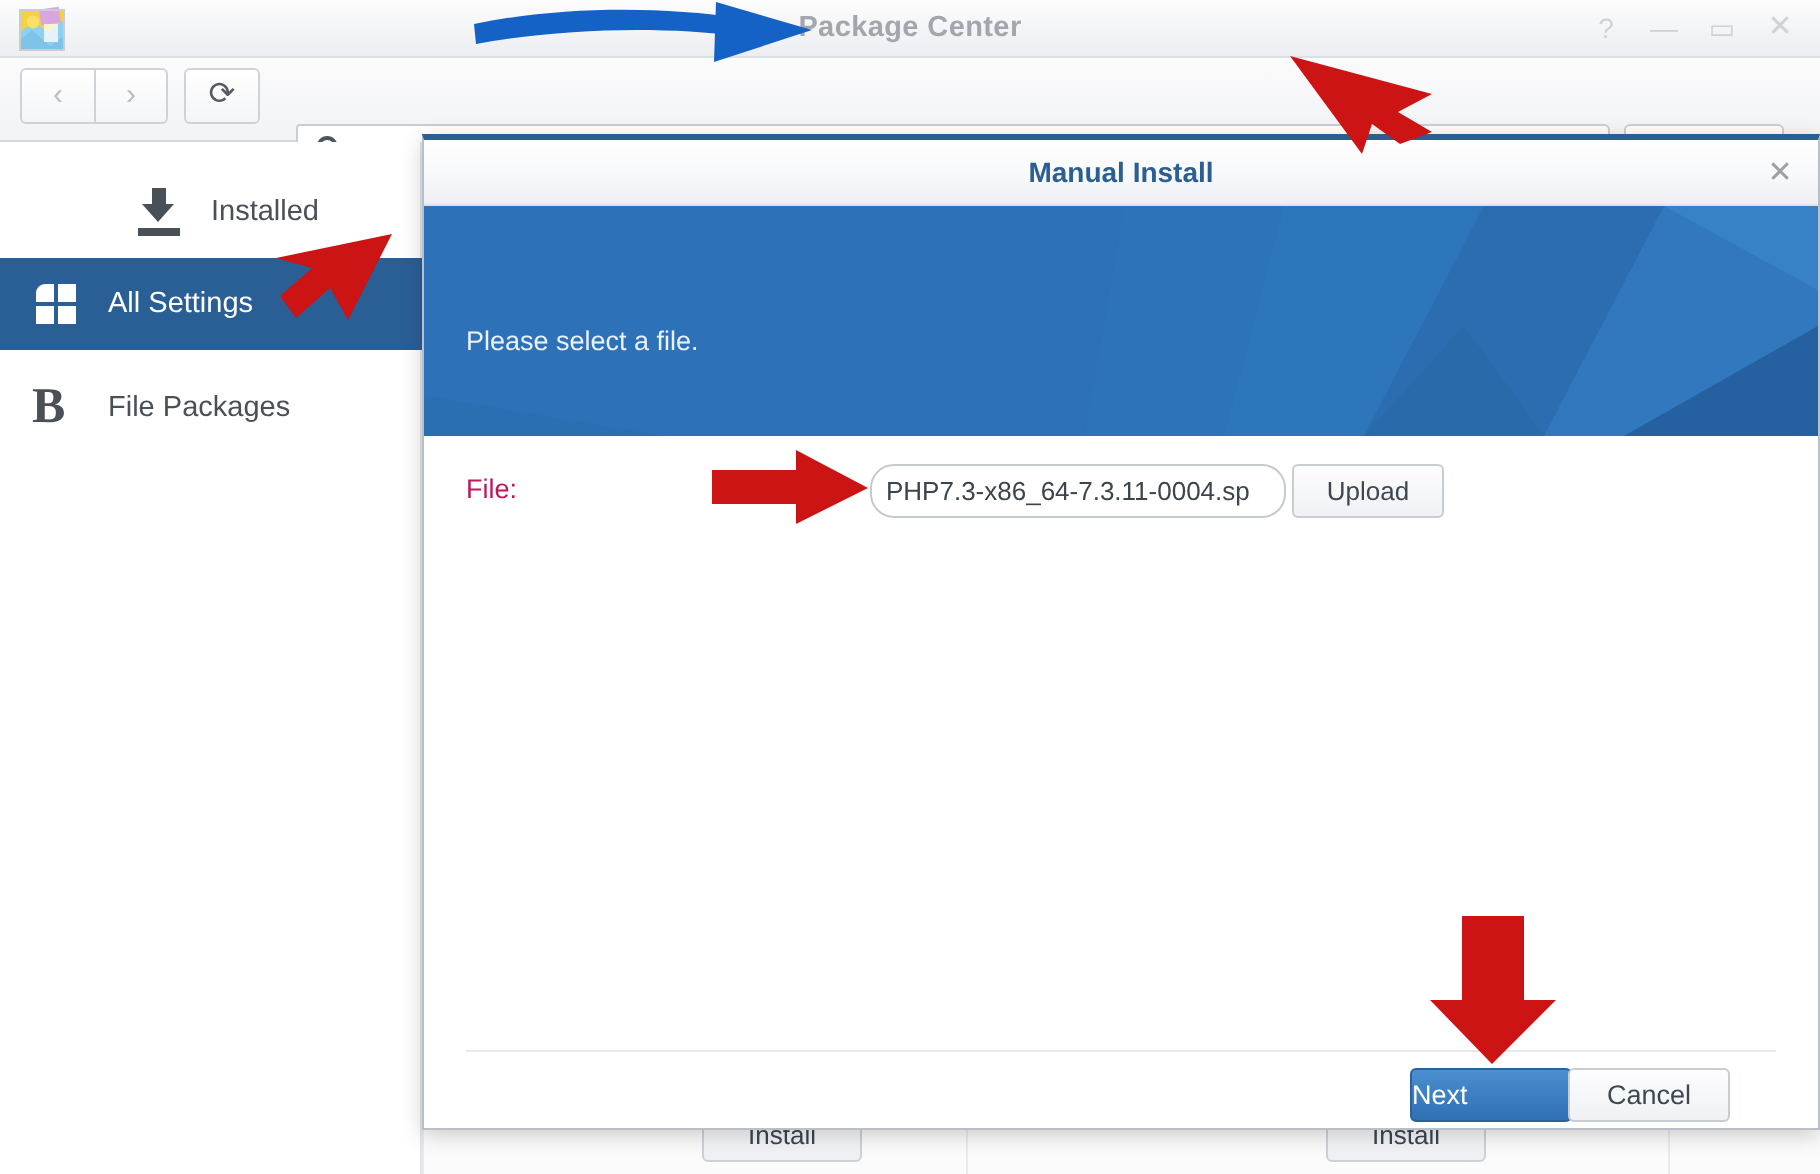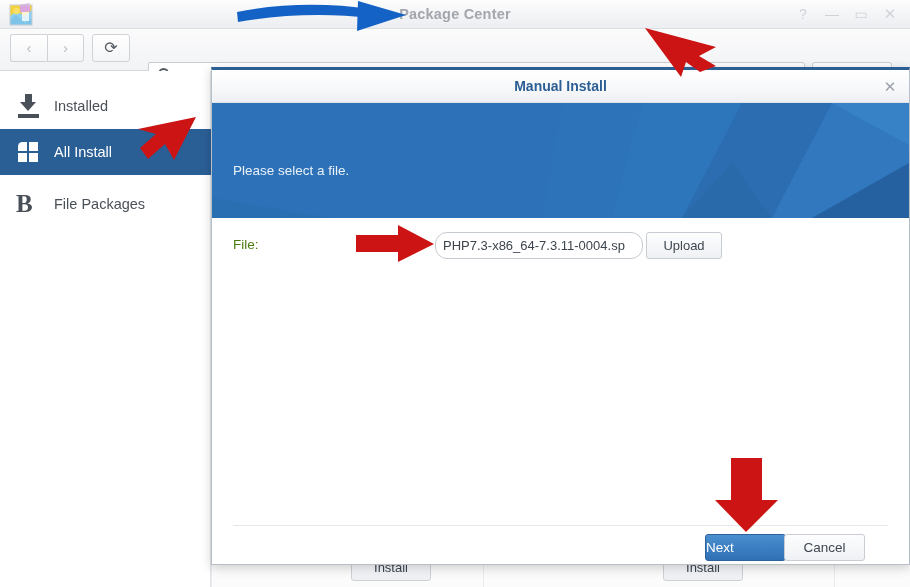--- a/index.html
+++ b/index.html
@@ -168,21 +168,21 @@
     width: 26px; height: 26px;
     margin-left: 16px;
     margin-right: 12px;
     flex: 0 0 auto;
     position: relative;
   }
   .side-item .side-label {
     font-size: 14.5px;
     color: #4a5058;
   }
-  #side-installed { top: 12px; }
+  #side-installed { top: 12px; justify-content: center; }
   #side-all { top: 58px; background: #2a5f96; }
   #side-all .side-label { color: #ffffff; }
   #side-beta { top: 110px; }
 
   
   .ico-installed::before {
     content: "";
     position: absolute;
     left: 9px; top: 1px;
     width: 7px; height: 9px;
@@ -313,21 +313,21 @@
   #banner-sub {
     position: absolute;
     left: 21px; top: 60px;
     font-size: 13.5px;
     color: #eaf1f8;
   }
   #file-label {
     position: absolute;
     left: 21px; top: 167px;
     font-size: 13.5px;
-    color: #4d7c0f;
+    color: #be185d;
   }
   #file-input {
     position: absolute;
     left: 223px; top: 162px;
     width: 208px; height: 27px;
     box-sizing: border-box;
     padding: 0 7px;
     border: 1px solid #c5cad0;
     border-radius: 12px;
     background: #ffffff;
@@ -447,21 +447,21 @@
       <div class="side-label">Installed</div>
     </div>
 
     <div class="side-item" id="side-all">
       <div class="side-icon ico-grid">
         <span class="s1"></span>
           <span class="s2"></span>
           <span class="s3"></span>
           <span class="s4"></span>
       </div>
-      <div class="side-label">All Install</div>
+      <div class="side-label">All Settings</div>
     </div>
 
     <div class="side-item" id="side-beta">
       <div class="side-icon ico-beta">B</div>
       <div class="side-label">File Packages</div>
     </div>
 
   </div>
 
   <div id="bg-content">

